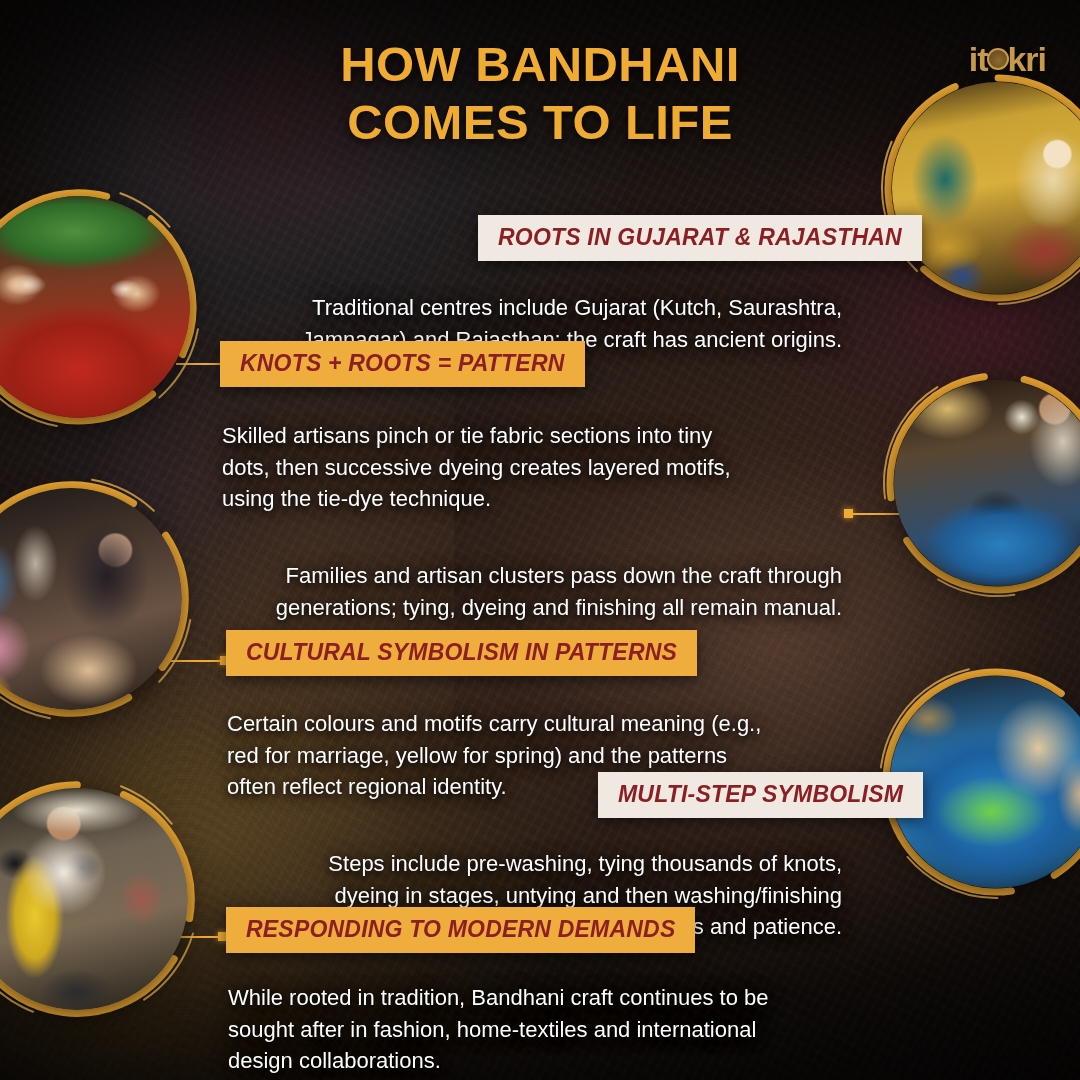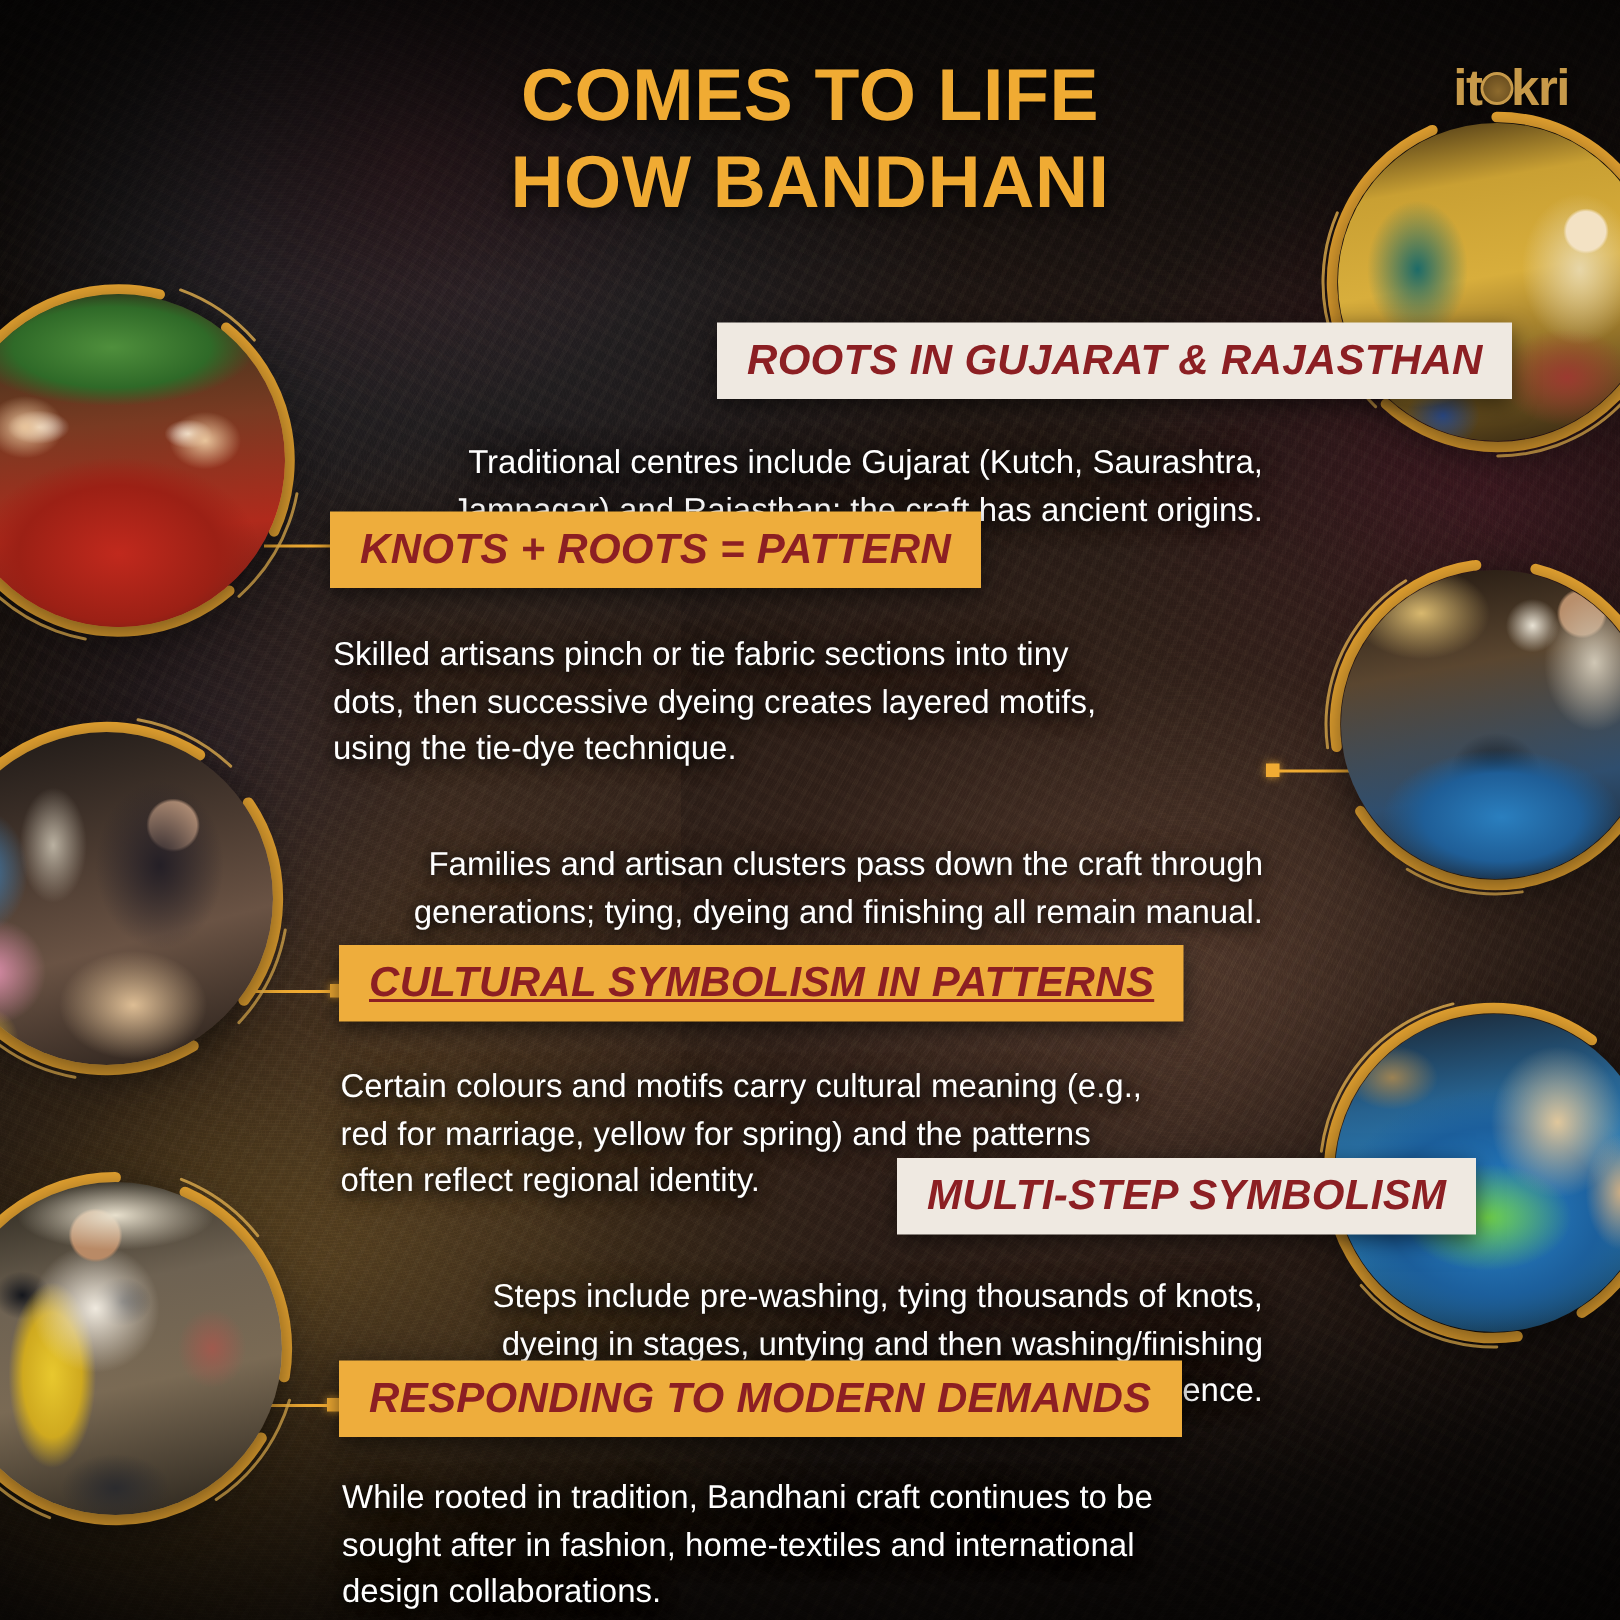--- a/index.html
+++ b/index.html
@@ -178,21 +178,21 @@
   .node {
     position: absolute; width: 9px; height: 9px;
     background: #f0ab33; z-index: 23;
     box-shadow: 0 0 6px rgba(240,171,51,.8);
   }
 
   
   .heading {
     position: absolute; z-index: 35;
     padding: 9px 20px 10px 20px;
-    font-size: 28px;
+    font-size: 23px;
     font-weight: bold;
     font-style: italic;
     letter-spacing: 0.2px;
     white-space: nowrap;
     color: #8c1f23;
     box-shadow: 0 4px 14px rgba(0,0,0,.55);
   }
   .heading.cream { background: #efe9e1; }
   .heading.amber { background: #eead3c; }
 
@@ -216,22 +216,22 @@
 
   <div class="bg-layer bg-base"></div>
   <div class="bg-layer bg-figure-l"></div>
   <div class="bg-layer bg-figure-r"></div>
   <div class="bg-layer bg-cloth"></div>
   <div class="bg-layer bg-darken"></div>
   <div class="bg-layer bg-vignette"></div>
   <div class="bg-layer bg-grain"></div>
 
   <div class="title-wrap">
+    <span class="title-line">HOW BANDHANI</span>
     <span class="title-line">COMES TO LIFE</span>
-    <span class="title-line">HOW BANDHANI</span>
   </div>
 
   <div class="logo">
     <span>it</span><span class="dotfix"><span style="opacity:0">o</span><span class="ring"></span></span><span>kri</span>
   </div>
 
   <div class="photo" style="right:-24px; top:82px; width:212px; height:212px;">
     <svg class="ring-svg" viewBox="0 0 232 232">
       <circle cx="116" cy="116" r="110" fill="none" stroke="#f0ab33" stroke-width="7" stroke-linecap="round" stroke-dasharray="300 40 180 44" transform="rotate(-24 116 116)"></circle>
       <circle cx="116" cy="116" r="101" fill="none" stroke="#d9912a" stroke-width="2.5" stroke-linecap="round" stroke-dasharray="120 200 90 30" transform="rotate(140 116 116)"></circle>
@@ -310,21 +310,21 @@
   <div class="node" style="left:218px; top:932px;"></div>
 
   <div class="heading cream" style="left:478px; top:215px;">ROOTS IN GUJARAT &amp; RAJASTHAN</div>
   <div class="body-text right" style="left:282px; top:268px; width:560px;">Traditional centres include Gujarat (Kutch, Saurashtra, Jamnagar) and Rajasthan; the craft has ancient origins.</div>
 
   <div class="heading amber" style="left:220px; top:341px;">KNOTS + ROOTS = PATTERN</div>
   <div class="body-text left" style="left:222px; top:396px; width:525px;">Skilled artisans pinch or tie fabric sections into tiny dots, then successive dyeing creates layered motifs, using the tie-dye technique.</div>
 
   <div class="body-text right" style="left:248px; top:536px; width:594px;">Families and artisan clusters pass down the craft through generations; tying, dyeing and finishing all remain manual.</div>
 
-  <div class="heading amber" style="left:226px; top:630px;text-decoration:underline;">CULTURAL SYMBOLISM IN PATTERNS</div>
+  <div class="heading amber" style="left:226px; top:630px;">CULTURAL SYMBOLISM IN PATTERNS</div>
   <div class="body-text left" style="left:227px; top:684px; width:540px;">Certain colours and motifs carry cultural meaning (e.g., red for marriage, yellow for spring) and the patterns often reflect regional identity.</div>
 
   <div class="heading cream" style="left:598px; top:772px;">MULTI-STEP SYMBOLISM</div>
   <div class="body-text right" style="left:318px; top:824px; width:524px;">Steps include pre-washing, tying thousands of knots, dyeing in stages, untying and then washing/finishing—needs dexterous hands and patience.</div>
 
   <div class="heading amber" style="left:226px; top:907px;">RESPONDING TO MODERN DEMANDS</div>
   <div class="body-text left" style="left:228px; top:958px; width:552px;">While rooted in tradition, Bandhani craft continues to be sought after in fashion, home-textiles and international design collaborations.</div>
 
 </div>
 

